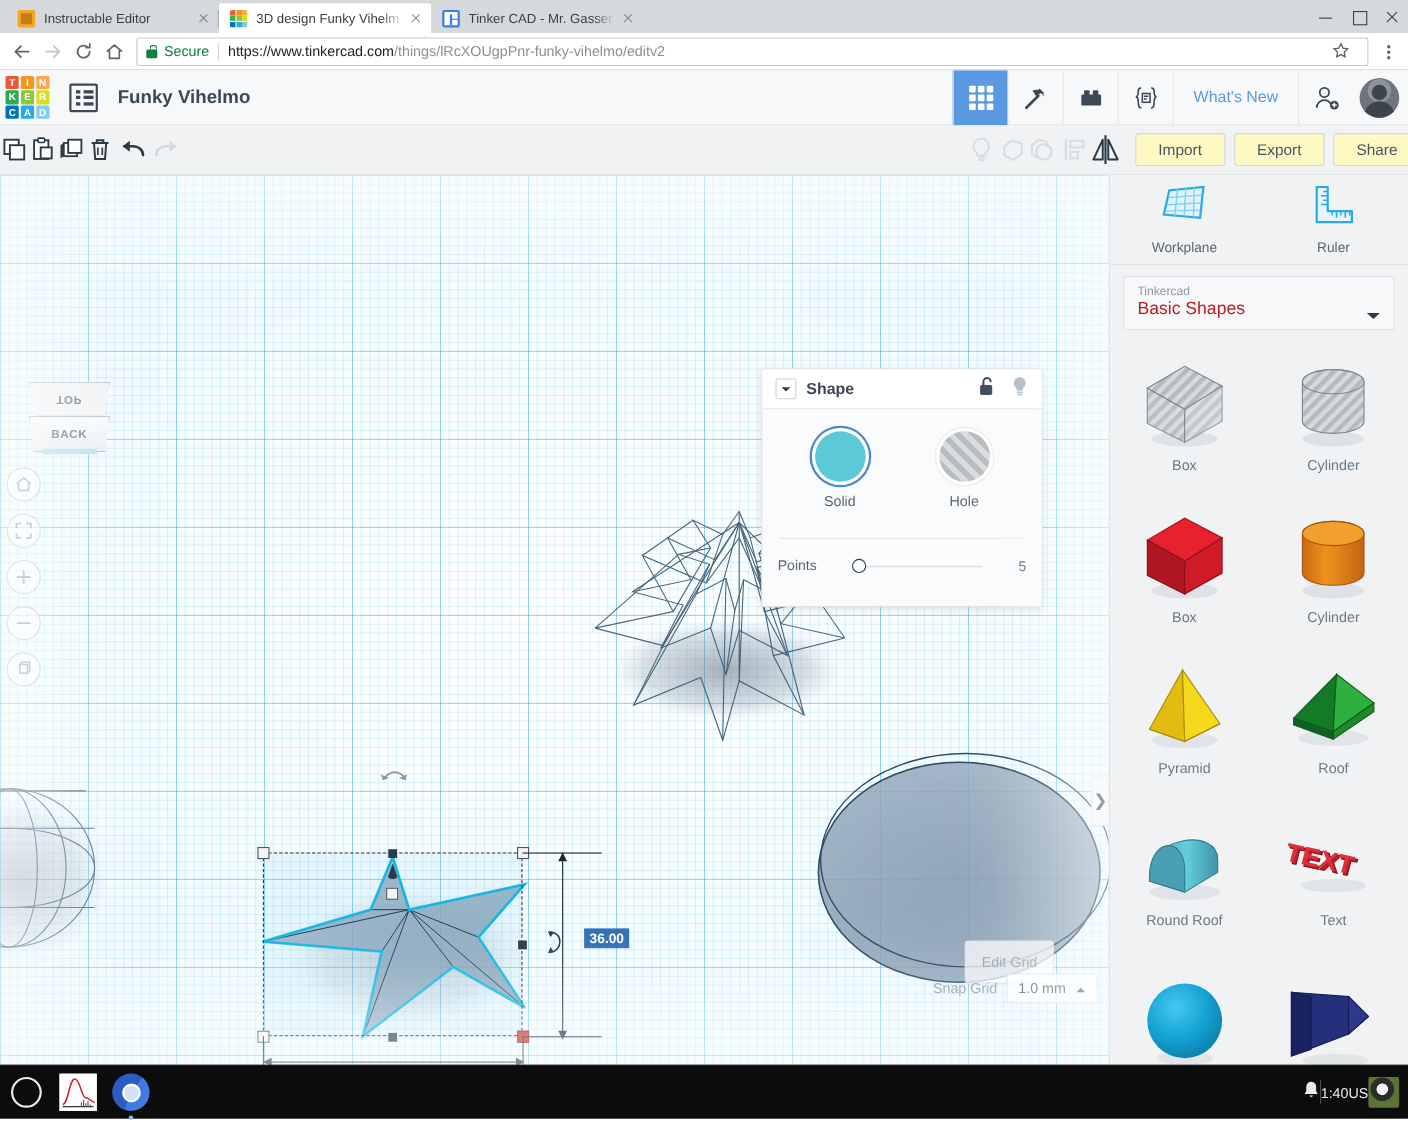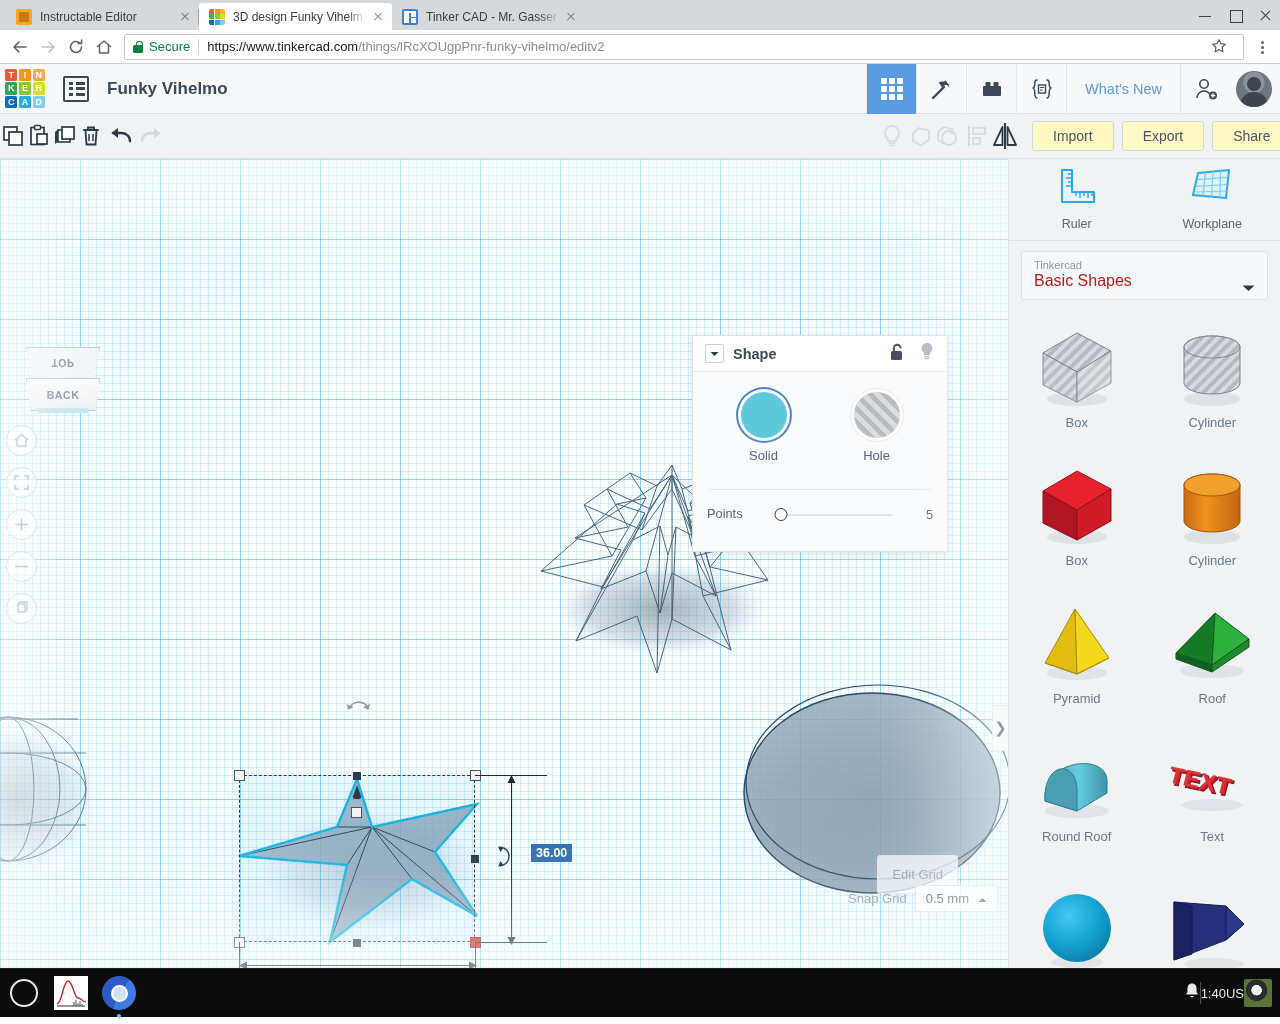--- a/index.html
+++ b/index.html
@@ -806,54 +806,54 @@
         </div>
 
 
       </div>
     </div>
 
     <div class="edit-grid-btn">Edit Grid</div>
     <div class="snap-row">
       <span class="snap-lbl">Snap Grid</span>
       <span class="snap-sel">
-        <span>0.5 mm</span>
+        <span>1.0 mm</span>
         <span>
           <svg width="9" height="6" viewBox="0 0 9 6">
               <path d="M0.5 5L4.5 1L8.5 5z" fill="#5a6673"></path>
             </svg>
         </span>
       </span>
     </div>
 
     <div class="panel-toggle">❯</div>
   </div>
 
   <div class="sidebar">
 
     <div class="sb-tools">
+      <div class="sb-tool">
+        <span>
+          <svg width="46" height="36" viewBox="0 0 46 36">
+            <path d="M9 5 L40 2 L37 30 L4 27 Z" fill="#dff1fa" stroke="#29abe2" stroke-width="2"></path>
+            <path d="M16.5 3.6 L14 28.3 M24 3 L22.5 29 M31.5 2.4 L31 29.6" stroke="#7fcdf2" stroke-width="1.2"></path>
+            <path d="M7.7 11.6 L38.6 9.4 M6.6 18.3 L38 16.5 M5.5 24 L37.4 23" stroke="#7fcdf2" stroke-width="1.2"></path>
+          </svg>
+        </span>
+        <span class="sb-tool-lbl">Workplane</span>
+      </div>
       <div class="sb-tool">
         <span>
           <svg width="42" height="36" viewBox="0 0 42 36">
             <path d="M6 2 h10 v22 h22 v10 h-32 z" fill="#e6f5fd" stroke="#29abe2" stroke-width="2" stroke-linejoin="round"></path>
             <path d="M16 6h-4M16 10h-6M16 14h-4M16 18h-6" stroke="#29abe2" stroke-width="1.4"></path>
             <path d="M20 24v4M24 24v6M28 24v4M32 24v6M36 24v4" stroke="#29abe2" stroke-width="1.4"></path>
           </svg>
         </span>
         <span class="sb-tool-lbl">Ruler</span>
-      </div>
-      <div class="sb-tool">
-        <span>
-          <svg width="46" height="36" viewBox="0 0 46 36">
-            <path d="M9 5 L40 2 L37 30 L4 27 Z" fill="#dff1fa" stroke="#29abe2" stroke-width="2"></path>
-            <path d="M16.5 3.6 L14 28.3 M24 3 L22.5 29 M31.5 2.4 L31 29.6" stroke="#7fcdf2" stroke-width="1.2"></path>
-            <path d="M7.7 11.6 L38.6 9.4 M6.6 18.3 L38 16.5 M5.5 24 L37.4 23" stroke="#7fcdf2" stroke-width="1.2"></path>
-          </svg>
-        </span>
-        <span class="sb-tool-lbl">Workplane</span>
       </div>
     </div>
 
     <div class="sb-select-wrap">
       <div class="sb-select">
         <div class="sb-sel-sub">Tinkercad</div>
         <div class="sb-sel-main">Basic Shapes</div>
         <span class="sb-caret">
           <svg width="13" height="8" viewBox="0 0 13 8">
               <path d="M0.5 1.5L6.5 7L12.5 1.5z" fill="#2b3a46"></path>

